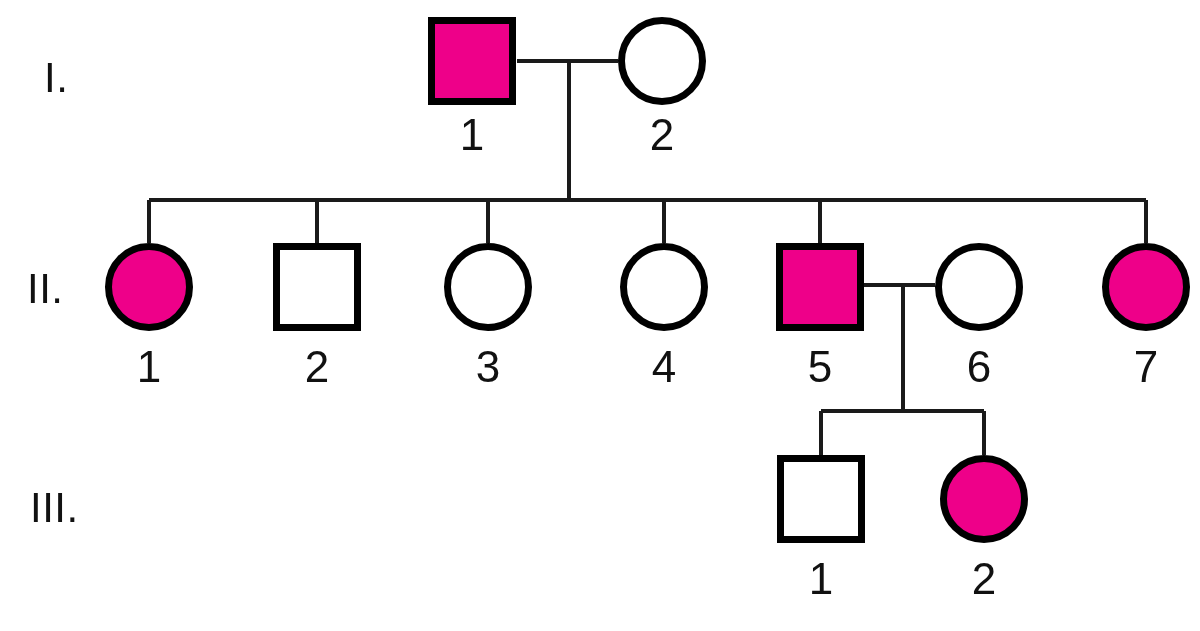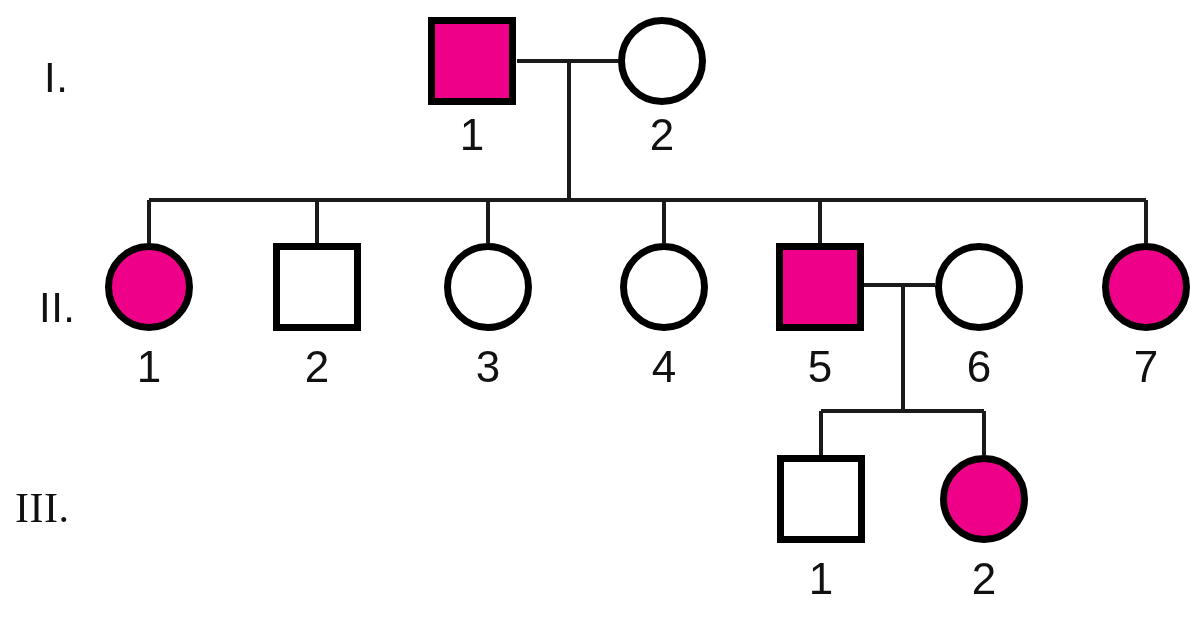--- a/index.html
+++ b/index.html
@@ -80,22 +80,22 @@
         <rect x="779.5" y="246.5" width="81" height="81" fill="#EE0089" stroke="#000000" stroke-width="7"></rect>
         <circle cx="979" cy="287" r="40.5" fill="#FFFFFF" stroke="#000000" stroke-width="7"></circle>
         <circle cx="1146" cy="287" r="40.5" fill="#EE0089" stroke="#000000" stroke-width="7"></circle>
         <rect x="780.5" y="458.5" width="81" height="81" fill="#FFFFFF" stroke="#000000" stroke-width="7"></rect>
         <circle cx="984" cy="499" r="40.5" fill="#EE0089" stroke="#000000" stroke-width="7"></circle>
       </g>
   </svg>
 
   <div id="gen-label-layer">
       <div class="gen-label" style="left: 44px; top: 57px;">I.</div>
-      <div class="gen-label" style="left: 39px; top: 268px; margin-top: 19px;">II.</div>
-      <div class="gen-label" style="left: 15px; top: 487px; font-family: Liberation Serif, serif;">III.</div>
+      <div class="gen-label" style="left: 27px; top: 268px;">II.</div>
+      <div class="gen-label" style="left: 30px; top: 487px;">III.</div>
     </div>
   <div id="id-label-layer">
       <div class="id-label" style="left: 472px; top: 113px;">1</div>
       <div class="id-label" style="left: 662px; top: 113px;">2</div>
       <div class="id-label" style="left: 149px; top: 345px;">1</div>
       <div class="id-label" style="left: 317px; top: 345px;">2</div>
       <div class="id-label" style="left: 488px; top: 345px;">3</div>
       <div class="id-label" style="left: 664px; top: 345px;">4</div>
       <div class="id-label" style="left: 820px; top: 345px;">5</div>
       <div class="id-label" style="left: 979px; top: 345px;">6</div>

